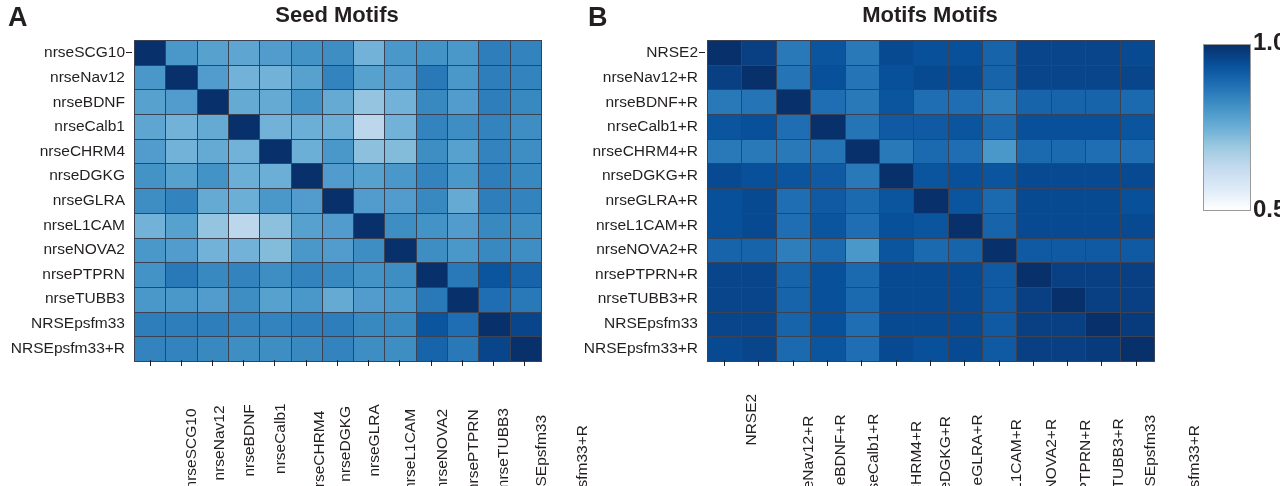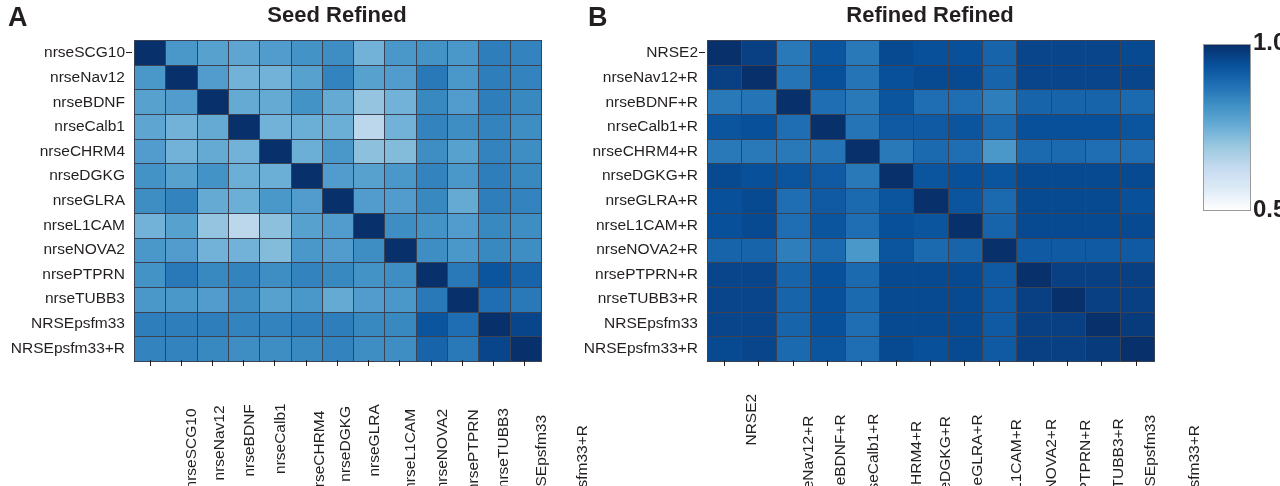--- a/index.html
+++ b/index.html
@@ -115,21 +115,21 @@
     white-space: nowrap;
     line-height: 1;
   }
 </style>
 </head>
 <body>
 
 <div class="figure">
 
   <div class="panel-letter" id="panelA-letter" style="left:8px; top:4px;">A</div>
-  <div class="panel-title" id="panelA-title" style="left:134px; top:4px; width:406px;">Seed Refined</div>
+  <div class="panel-title" id="panelA-title" style="left:134px; top:4px; width:406px;">Seed Motifs</div>
 
   <div class="ylabels" id="panelA-ylabels" style="left: 0px; top: 40px; width: 132px; height: 320px;">
       <div class="ylabel" style="height: 24.6154px;">nrseSCG10<span class="ytick" style="top: 12.3077px;"></span></div>
       <div class="ylabel" style="height: 24.6154px;">nrseNav12<span class="ytick" style="top: 12.3077px;"></span></div>
       <div class="ylabel" style="height: 24.6154px;">nrseBDNF<span class="ytick" style="top: 12.3077px;"></span></div>
       <div class="ylabel" style="height: 24.6154px;">nrseCalb1<span class="ytick" style="top: 12.3077px;"></span></div>
       <div class="ylabel" style="height: 24.6154px;">nrseCHRM4<span class="ytick" style="top: 12.3077px;"></span></div>
       <div class="ylabel" style="height: 24.6154px;">nrseDGKG<span class="ytick" style="top: 12.3077px;"></span></div>
       <div class="ylabel" style="height: 24.6154px;">nrseGLRA<span class="ytick" style="top: 12.3077px;"></span></div>
       <div class="ylabel" style="height: 24.6154px;">nrseL1CAM<span class="ytick" style="top: 12.3077px;"></span></div>
@@ -359,21 +359,21 @@
         <span class="xtick"></span>
         <span class="xlabel-text">NRSEpsfm33</span>
       </div>
       <div class="xlabel-cell" style="width: 31.2308px;">
         <span class="xtick"></span>
         <span class="xlabel-text">NRSEpsfm33+R</span>
       </div>
     </div>
 
   <div class="panel-letter" id="panelB-letter" style="left:588px; top:4px;">B</div>
-  <div class="panel-title" id="panelB-title" style="left:707px; top:4px; width:446px;">Refined Refined</div>
+  <div class="panel-title" id="panelB-title" style="left:707px; top:4px; width:446px;">Motifs Motifs</div>
 
   <div class="ylabels" id="panelB-ylabels" style="left: 0px; top: 40px; width: 705px; height: 320px;">
       <div class="ylabel" style="height: 24.6154px;">NRSE2<span class="ytick" style="top: 12.3077px;"></span></div>
       <div class="ylabel" style="height: 24.6154px;">nrseNav12+R<span class="ytick" style="top: 12.3077px;"></span></div>
       <div class="ylabel" style="height: 24.6154px;">nrseBDNF+R<span class="ytick" style="top: 12.3077px;"></span></div>
       <div class="ylabel" style="height: 24.6154px;">nrseCalb1+R<span class="ytick" style="top: 12.3077px;"></span></div>
       <div class="ylabel" style="height: 24.6154px;">nrseCHRM4+R<span class="ytick" style="top: 12.3077px;"></span></div>
       <div class="ylabel" style="height: 24.6154px;">nrseDGKG+R<span class="ytick" style="top: 12.3077px;"></span></div>
       <div class="ylabel" style="height: 24.6154px;">nrseGLRA+R<span class="ytick" style="top: 12.3077px;"></span></div>
       <div class="ylabel" style="height: 24.6154px;">nrseL1CAM+R<span class="ytick" style="top: 12.3077px;"></span></div>

